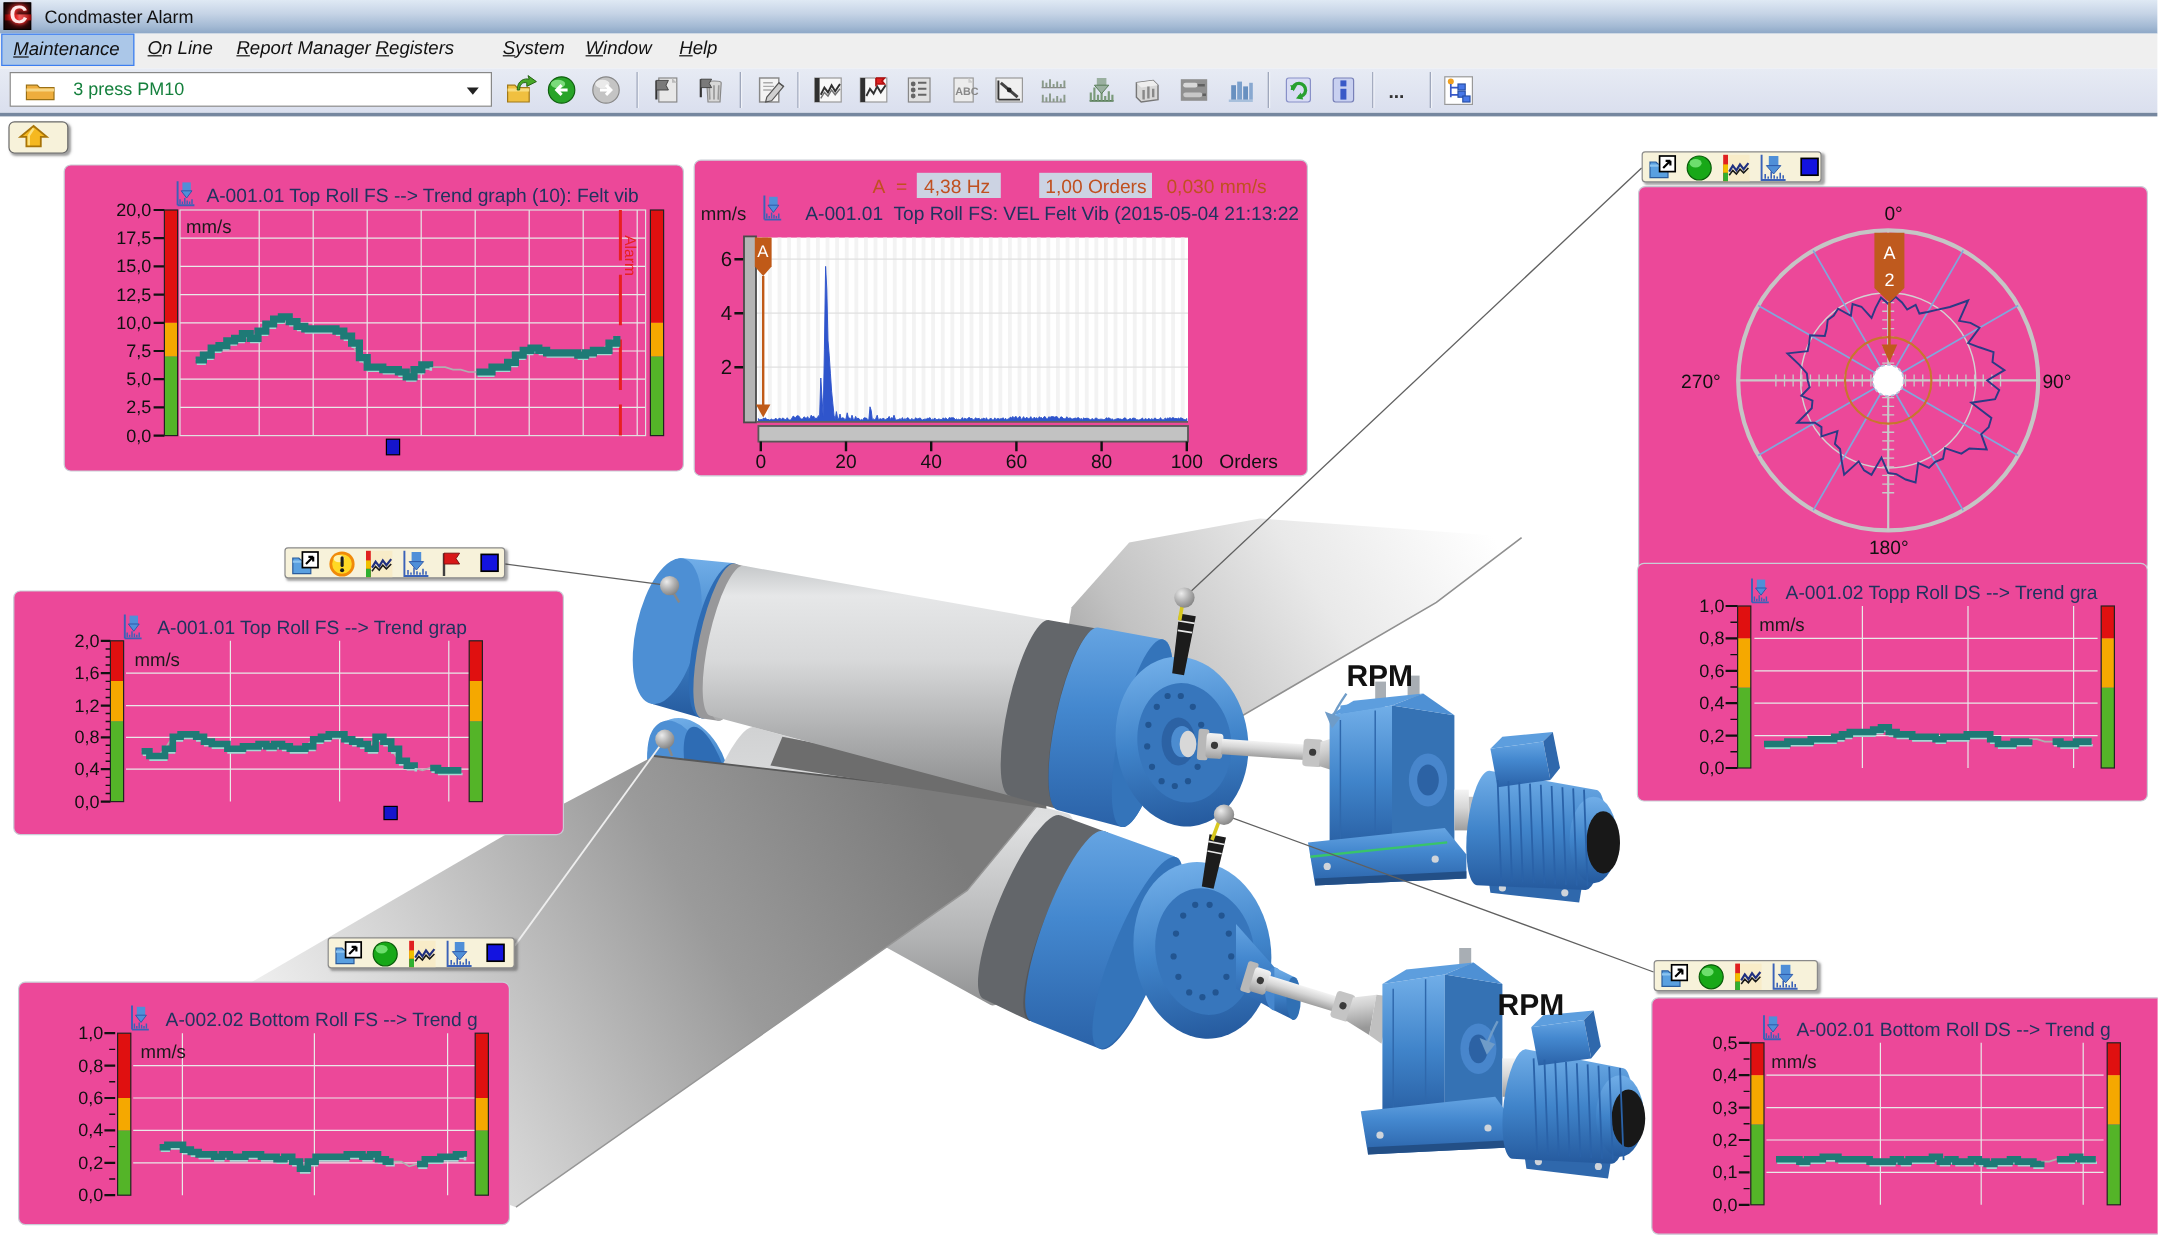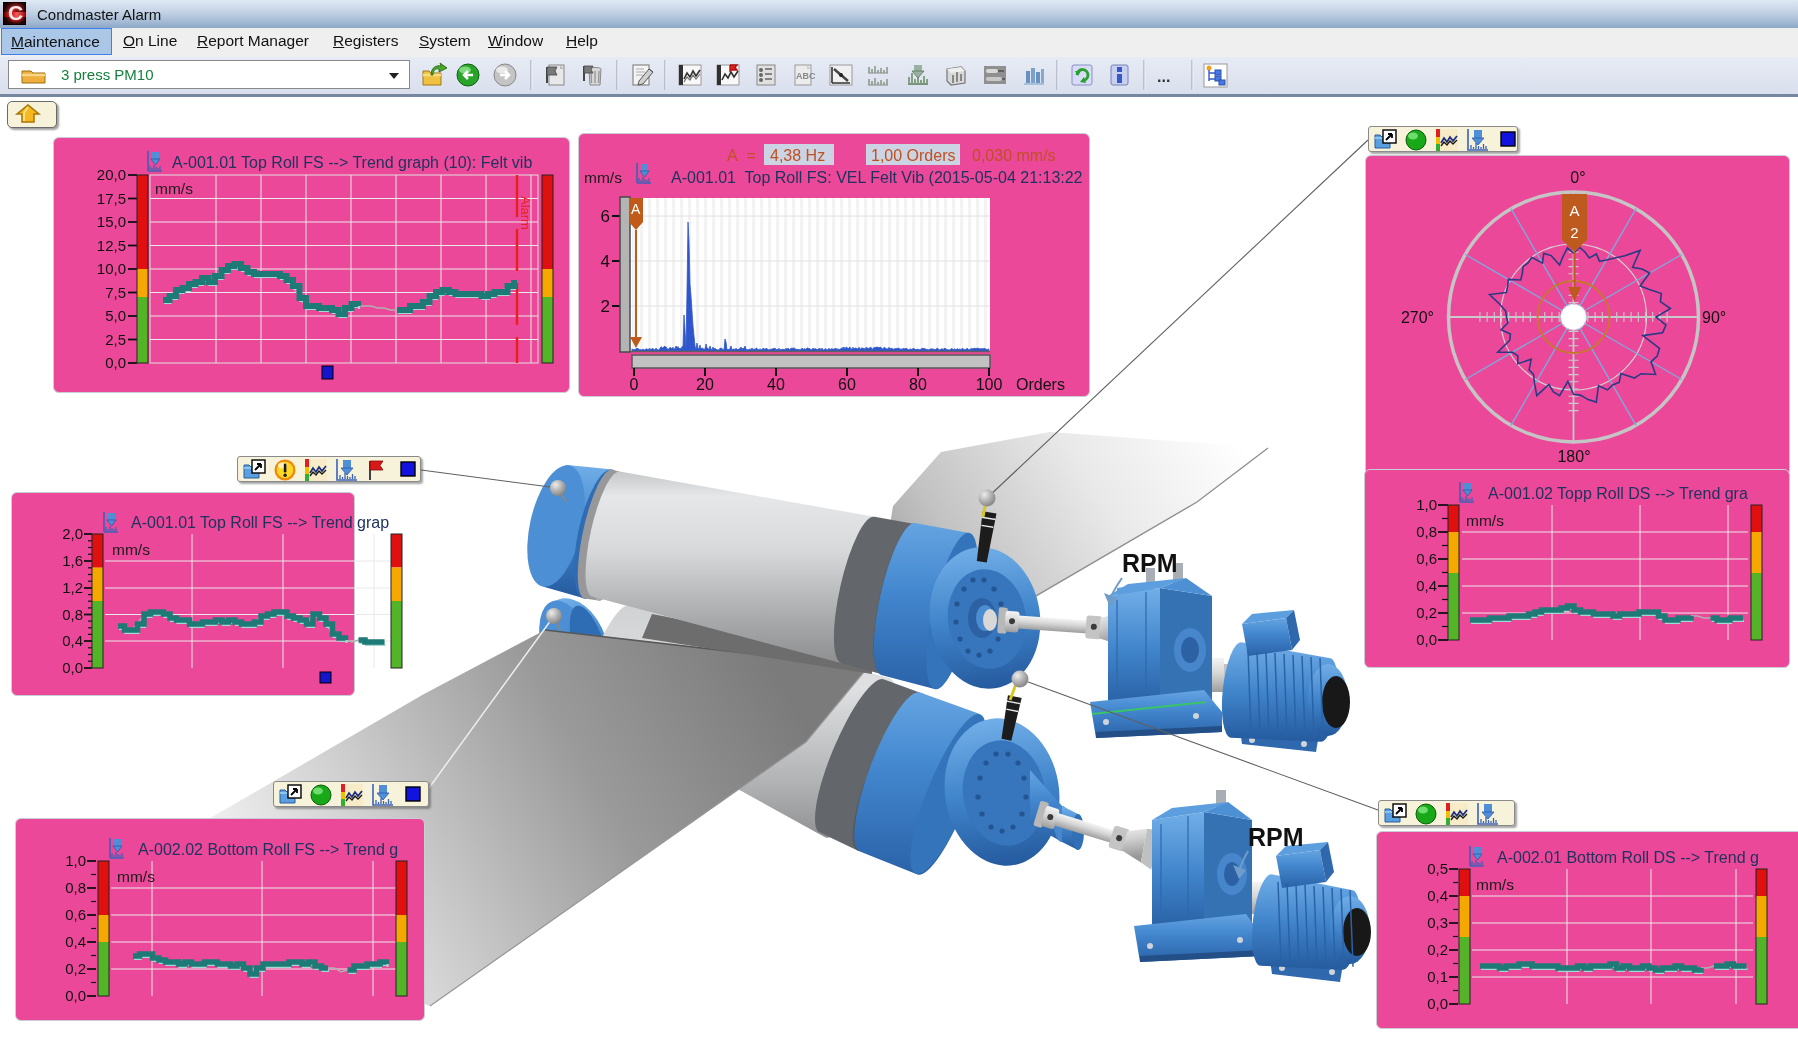--- a/index.html
+++ b/index.html
@@ -8,21 +8,21 @@
   background:linear-gradient(#dfe9f4 0%, #c6d4e6 40%, #a4bad4 78%, #8da7c6 100%); }
 #titlebar .logo { position:absolute; left:3px; top:2px; width:23px; height:23px; background:#1a0404;
   border:1px solid #000; }
 #titlebar .logo span { position:absolute; left:4px; top:-2px; color:#ffe8e8; font-weight:bold; font-size:21px;
   text-shadow:0 0 7px #ff3030, 0 0 4px #ff5050, 1px 1px 2px #800; }
 #titlebar .logo i { position:absolute; left:0; top:9px; width:22px; height:5px;
   background:linear-gradient(90deg, #600, #e00 40%, #ff8080 55%, #900); opacity:.9; }
 #titlebar .title { position:absolute; left:37px; top:6px; font-size:15px; color:#111; }
 #menubar { position:absolute; top:28px; left:0; width:1798px; height:29px; background:#efefef;
   font-size:15.5px; color:#111; }
-#menubar .mi { position:absolute; top:0; height:27px; line-height:26px; padding:0 9px; }
+#menubar .mi { position:absolute; top:0; height:27px; line-height:26px; padding:0 9px;font-style:italic; }
 #menubar .sel { background:#abc7e8; border:1.5px solid #3d7ef0; }
 u { text-decoration:underline; }
 #toolbar { position:absolute; top:57px; left:0; width:1798px; height:40px;
   background:linear-gradient(#e7ebf4, #dadfee); border-bottom:3px solid #76879f; }
 #combo { position:absolute; left:8px; top:60px; width:402px; height:29px; background:#fff;
   border:1px solid #888; }
 #combo .fold { position:absolute; left:12px; top:6px; }
 #combo .txt { position:absolute; left:52px; top:5px; font-size:15px; color:#15803d; }
 #combo .arr { position:absolute; right:10px; top:12px; width:0; height:0;
   border-left:5px solid transparent; border-right:5px solid transparent; border-top:6px solid #222; }
@@ -253,21 +253,21 @@
       <div class="logo">
         <i></i>
         <span>C</span>
       </div>
       <div class="title">Condmaster Alarm</div>
     </div>
 <div id="menubar">
  <div class="mi sel" style="left:1px;width:111px;"><u>M</u>aintenance</div>
  <div class="mi" style="left:114px;"><u>O</u>n Line</div>
  <div class="mi" style="left:188px;"><u>R</u>eport Manager</div>
- <div class="mi" style="left:324px;"><u>R</u>egisters</div>
+ <div class="mi" style="left:304px;"><u>R</u>egisters</div>
  <div class="mi" style="left:410px;"><u>S</u>ystem</div>
  <div class="mi" style="left:479px;"><u>W</u>indow</div>
  <div class="mi" style="left:557px;"><u>H</u>elp</div>
 </div>
 <div id="toolbar"></div>
 <svg width="1798" height="97" viewBox="0 0 1798 97" style="position:absolute;top:0;left:0;">
       <path d="M531,60 L531,90" stroke="#a0a8bc" stroke-width="1.2"></path>
       <path d="M532,60 L532,90" stroke="#f0f2f8" stroke-width="1"></path>
       <path d="M617,60 L617,90" stroke="#a0a8bc" stroke-width="1.2"></path>
       <path d="M618,60 L618,90" stroke="#f0f2f8" stroke-width="1"></path>
@@ -621,21 +621,21 @@
         <rect x="1751" y="591" width="11" height="67" fill="#54b428"></rect>
         <rect x="1751" y="523" width="11" height="135" fill="none" stroke="#222" stroke-width="1"></rect>
         <text x="1466" y="544" font-size="15.5" fill="#1a1a1a">mm/s</text>
         <path d="M1470.0,638.0 L1476.5,638.0 L1483.0,638.0 L1489.5,636.0 L1496.0,636.0 L1502.5,636.0 L1509.0,634.0 L1515.5,634.0 L1522.0,634.0 L1528.5,632.0 L1535.0,630.0 L1541.5,628.0 L1548.0,628.0 L1554.5,628.0 L1561.0,626.0 L1567.5,624.0 L1574.0,628.0 L1580.5,630.0 L1587.0,630.0 L1593.5,632.0 L1600.0,632.0 L1606.5,632.0 L1613.0,634.0 L1619.5,632.0 L1626.0,632.0 L1632.5,632.0 L1639.0,630.0 L1645.5,630.0 L1652.0,630.0 L1658.5,634.0 L1665.0,638.0 L1671.5,638.0 L1678.0,636.0 L1684.5,636.0 L1691.0,634.0 L1697.5,634.0 L1704.0,636.0 L1710.5,636.0 L1717.0,638.0 L1723.5,638.0 L1730.0,636.0 L1736.5,636.0 L1743.0,636.0" fill="none" stroke="#b0b0b0" stroke-width="1.4"></path>
 <path d="M1470.0,638.0 L1476.5,638.0 L1483.0,638.0 L1489.5,638.0 L1489.5,636.0 L1496.0,636.0 L1502.5,636.0 L1509.0,636.0 L1509.0,634.0 L1515.5,634.0 L1522.0,634.0 L1528.5,634.0 L1528.5,632.0 L1535.0,632.0 L1535.0,630.0 L1541.5,630.0 L1541.5,628.0 L1548.0,628.0 L1554.5,628.0 L1561.0,628.0 L1561.0,626.0 L1567.5,626.0 L1567.5,624.0 L1574.0,624.0 L1574.0,628.0 L1580.5,628.0 L1580.5,630.0 L1587.0,630.0 L1593.5,630.0 L1593.5,632.0 L1600.0,632.0 L1606.5,632.0 L1613.0,632.0 L1613.0,634.0 L1619.5,634.0 L1619.5,632.0 L1626.0,632.0 L1632.5,632.0 L1639.0,632.0 L1639.0,630.0 L1645.5,630.0 L1652.0,630.0 L1658.5,630.0 L1658.5,634.0 L1665.0,634.0 L1665.0,638.0 L1671.5,638.0 L1678.0,638.0 L1678.0,636.0 L1684.5,636.0 L1691.0,636.0 L1691.0,634.0" transform="translate(1,3)" fill="none" stroke="#a2d8d2" stroke-width="2.2"></path>
 <path d="M1470.0,638.0 L1476.5,638.0 L1483.0,638.0 L1489.5,638.0 L1489.5,636.0 L1496.0,636.0 L1502.5,636.0 L1509.0,636.0 L1509.0,634.0 L1515.5,634.0 L1522.0,634.0 L1528.5,634.0 L1528.5,632.0 L1535.0,632.0 L1535.0,630.0 L1541.5,630.0 L1541.5,628.0 L1548.0,628.0 L1554.5,628.0 L1561.0,628.0 L1561.0,626.0 L1567.5,626.0 L1567.5,624.0 L1574.0,624.0 L1574.0,628.0 L1580.5,628.0 L1580.5,630.0 L1587.0,630.0 L1593.5,630.0 L1593.5,632.0 L1600.0,632.0 L1606.5,632.0 L1613.0,632.0 L1613.0,634.0 L1619.5,634.0 L1619.5,632.0 L1626.0,632.0 L1632.5,632.0 L1639.0,632.0 L1639.0,630.0 L1645.5,630.0 L1652.0,630.0 L1658.5,630.0 L1658.5,634.0 L1665.0,634.0 L1665.0,638.0 L1671.5,638.0 L1678.0,638.0 L1678.0,636.0 L1684.5,636.0 L1691.0,636.0 L1691.0,634.0" fill="none" stroke="#1e7a76" stroke-width="5.5" stroke-linejoin="miter"></path>
 <path d="M1710.5,636.0 L1717.0,636.0 L1717.0,638.0 L1723.5,638.0 L1730.0,638.0 L1730.0,636.0 L1736.5,636.0 L1743.0,636.0" transform="translate(1,3)" fill="none" stroke="#a2d8d2" stroke-width="2.2"></path>
 <path d="M1710.5,636.0 L1717.0,636.0 L1717.0,638.0 L1723.5,638.0 L1730.0,638.0 L1730.0,636.0 L1736.5,636.0 L1743.0,636.0" fill="none" stroke="#1e7a76" stroke-width="5.5" stroke-linejoin="miter"></path>
 </svg>
     </div>
-<div class="panel" style="left:11px;top:492px;width:344px;height:204px;">
+<div class="panel" style="left:11px;top:492px;width:459px;height:204px;">
       <svg width="408" height="204" viewBox="11 492 408 204">
         <g transform="translate(103,512)">
           <path d="M1,0 L1,20 M1,20 L15,20" stroke="#3a62b8" stroke-width="1.6" fill="none"></path>
           <rect x="5" y="1" width="7" height="8" fill="#4f8fd8"></rect>
           <path d="M4,8 L13,8 L8.5,14 Z" fill="#4f8fd8" stroke="#2c57a8" stroke-width="0.8"></path>
           <path d="M3,19 L3,15 M5,19 L5,17 M7,19 L7,14 M9,19 L9,16 M11,19 L11,17 M13,19 L13,15" stroke="#3a62b8" stroke-width="1.2"></path>
         </g>
         <text x="131" y="528" font-size="16" fill="#20335e">A-001.01 Top Roll FS --&gt; Trend grap</text>
         <path d="M105,561 L391,561" stroke="#e9e9e9" stroke-width="1"></path>
         <path d="M105,588 L391,588" stroke="#e9e9e9" stroke-width="1"></path>

